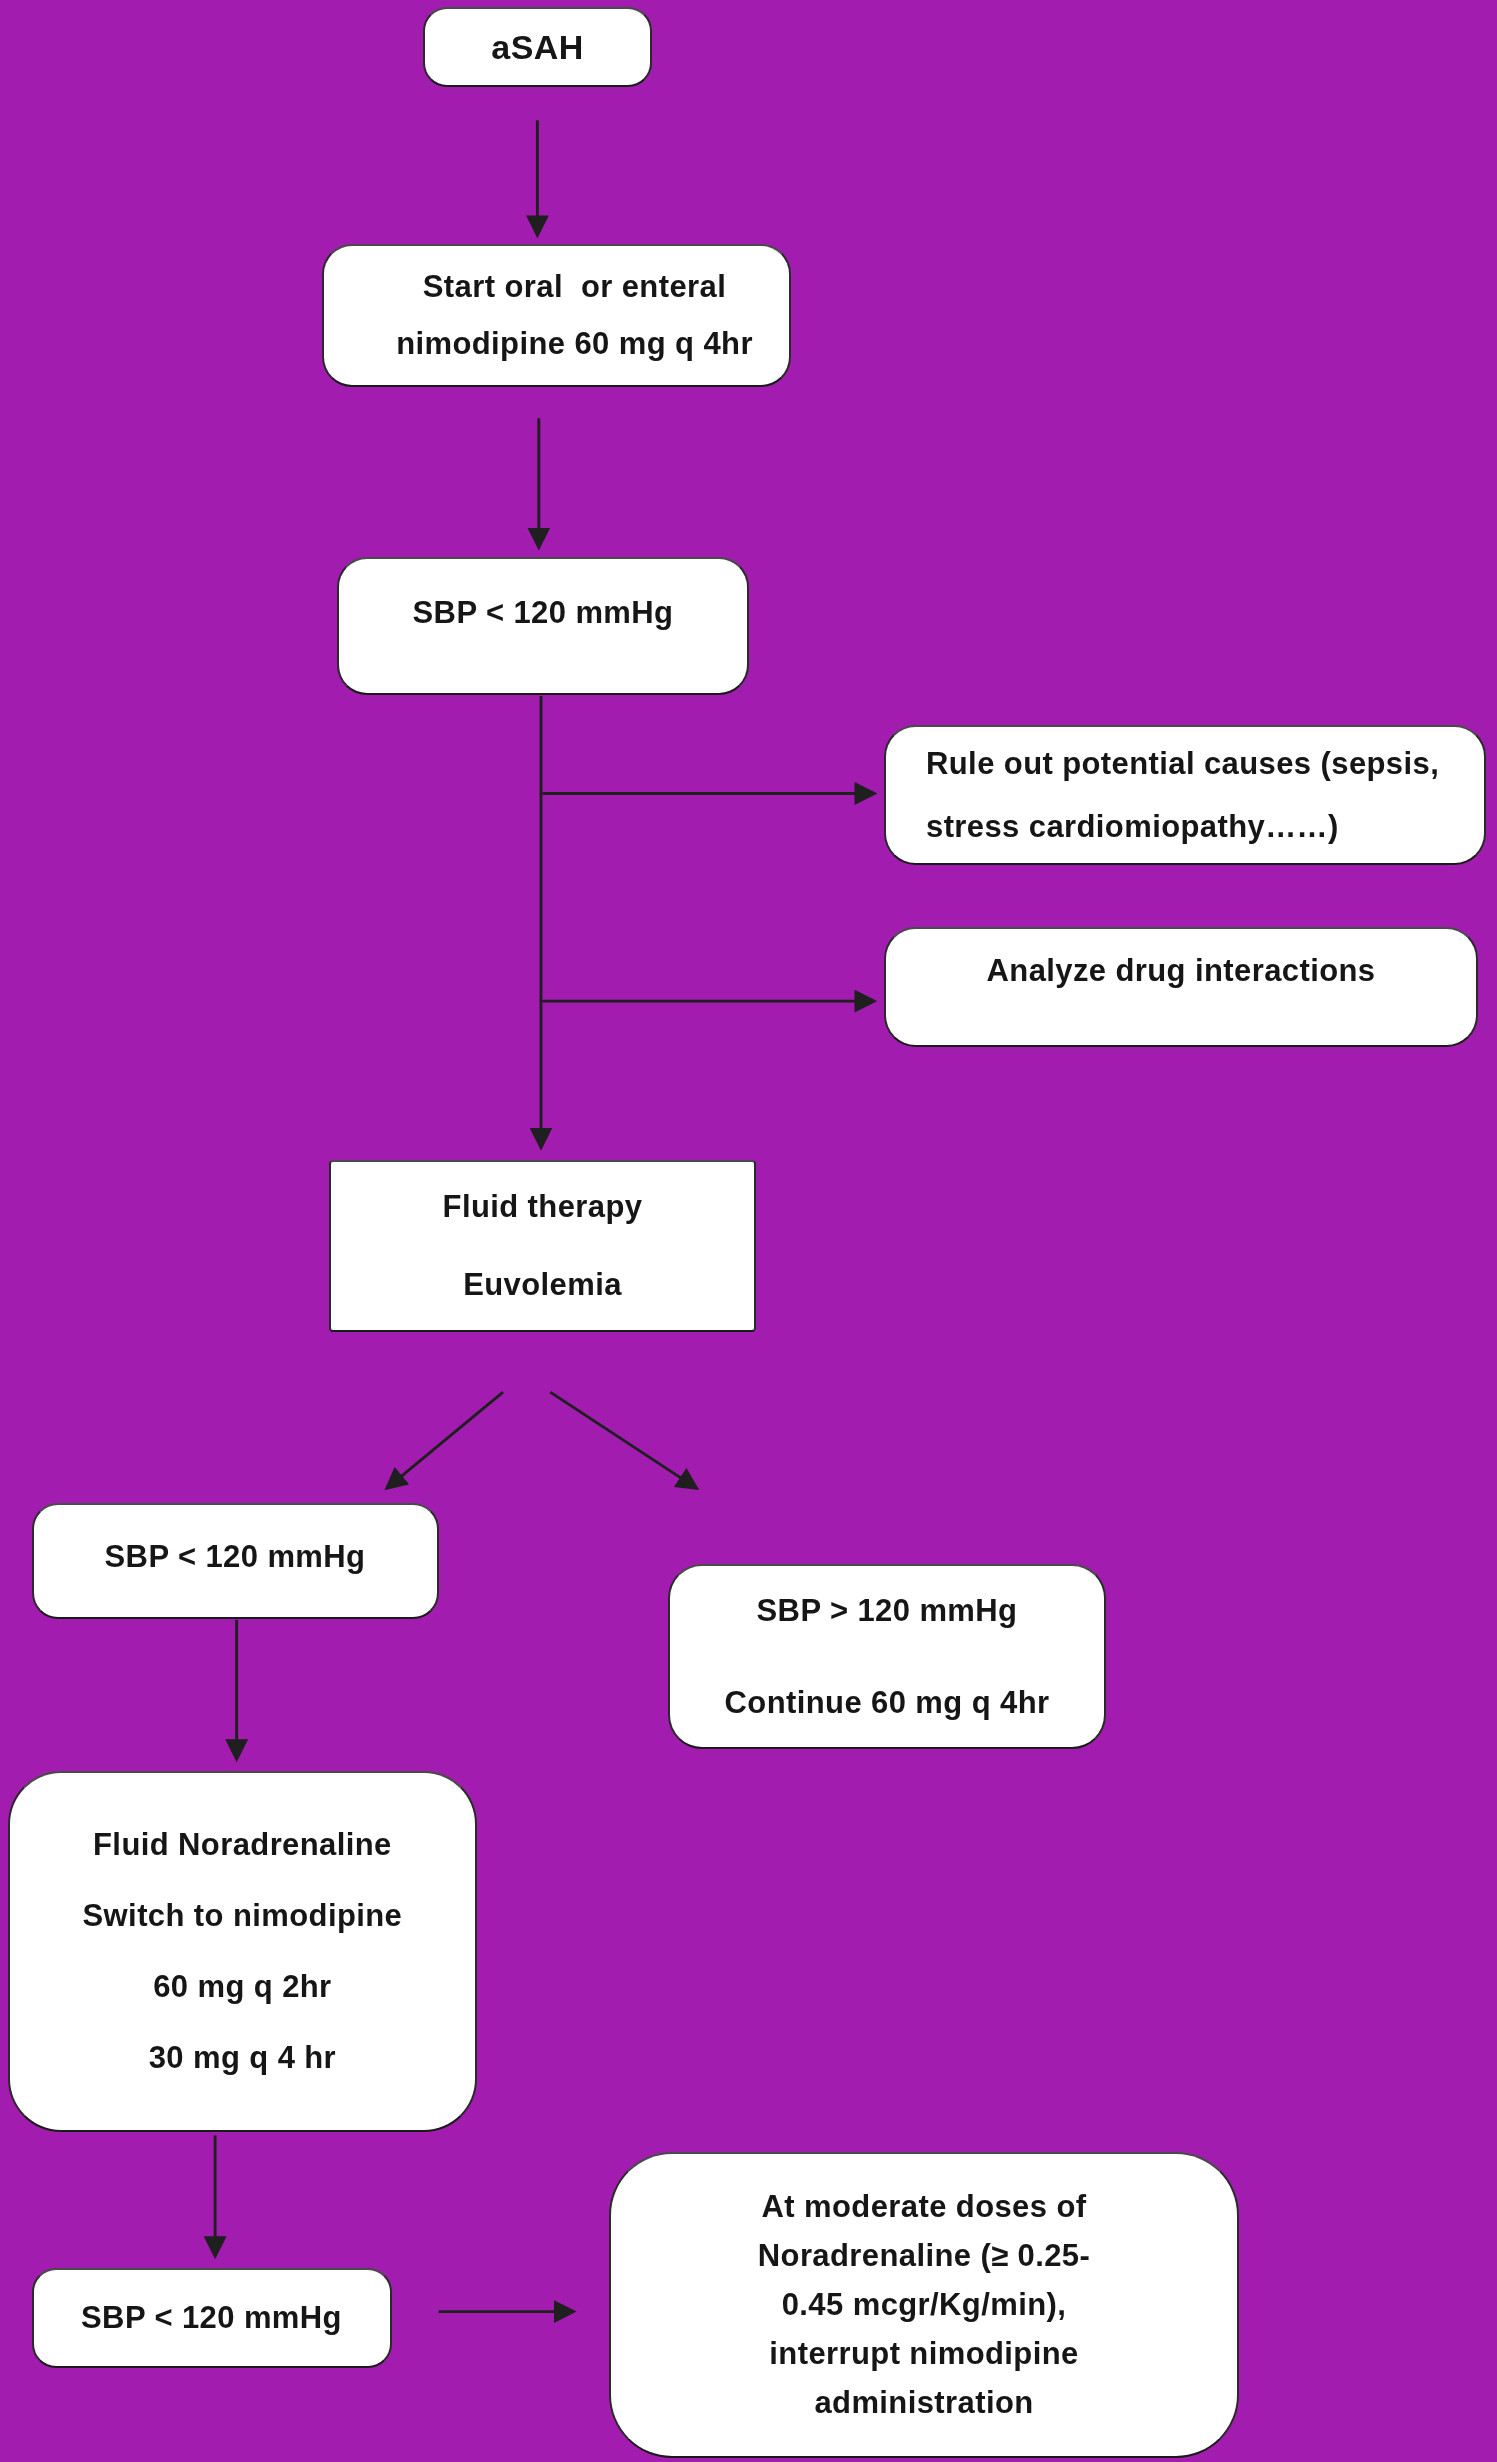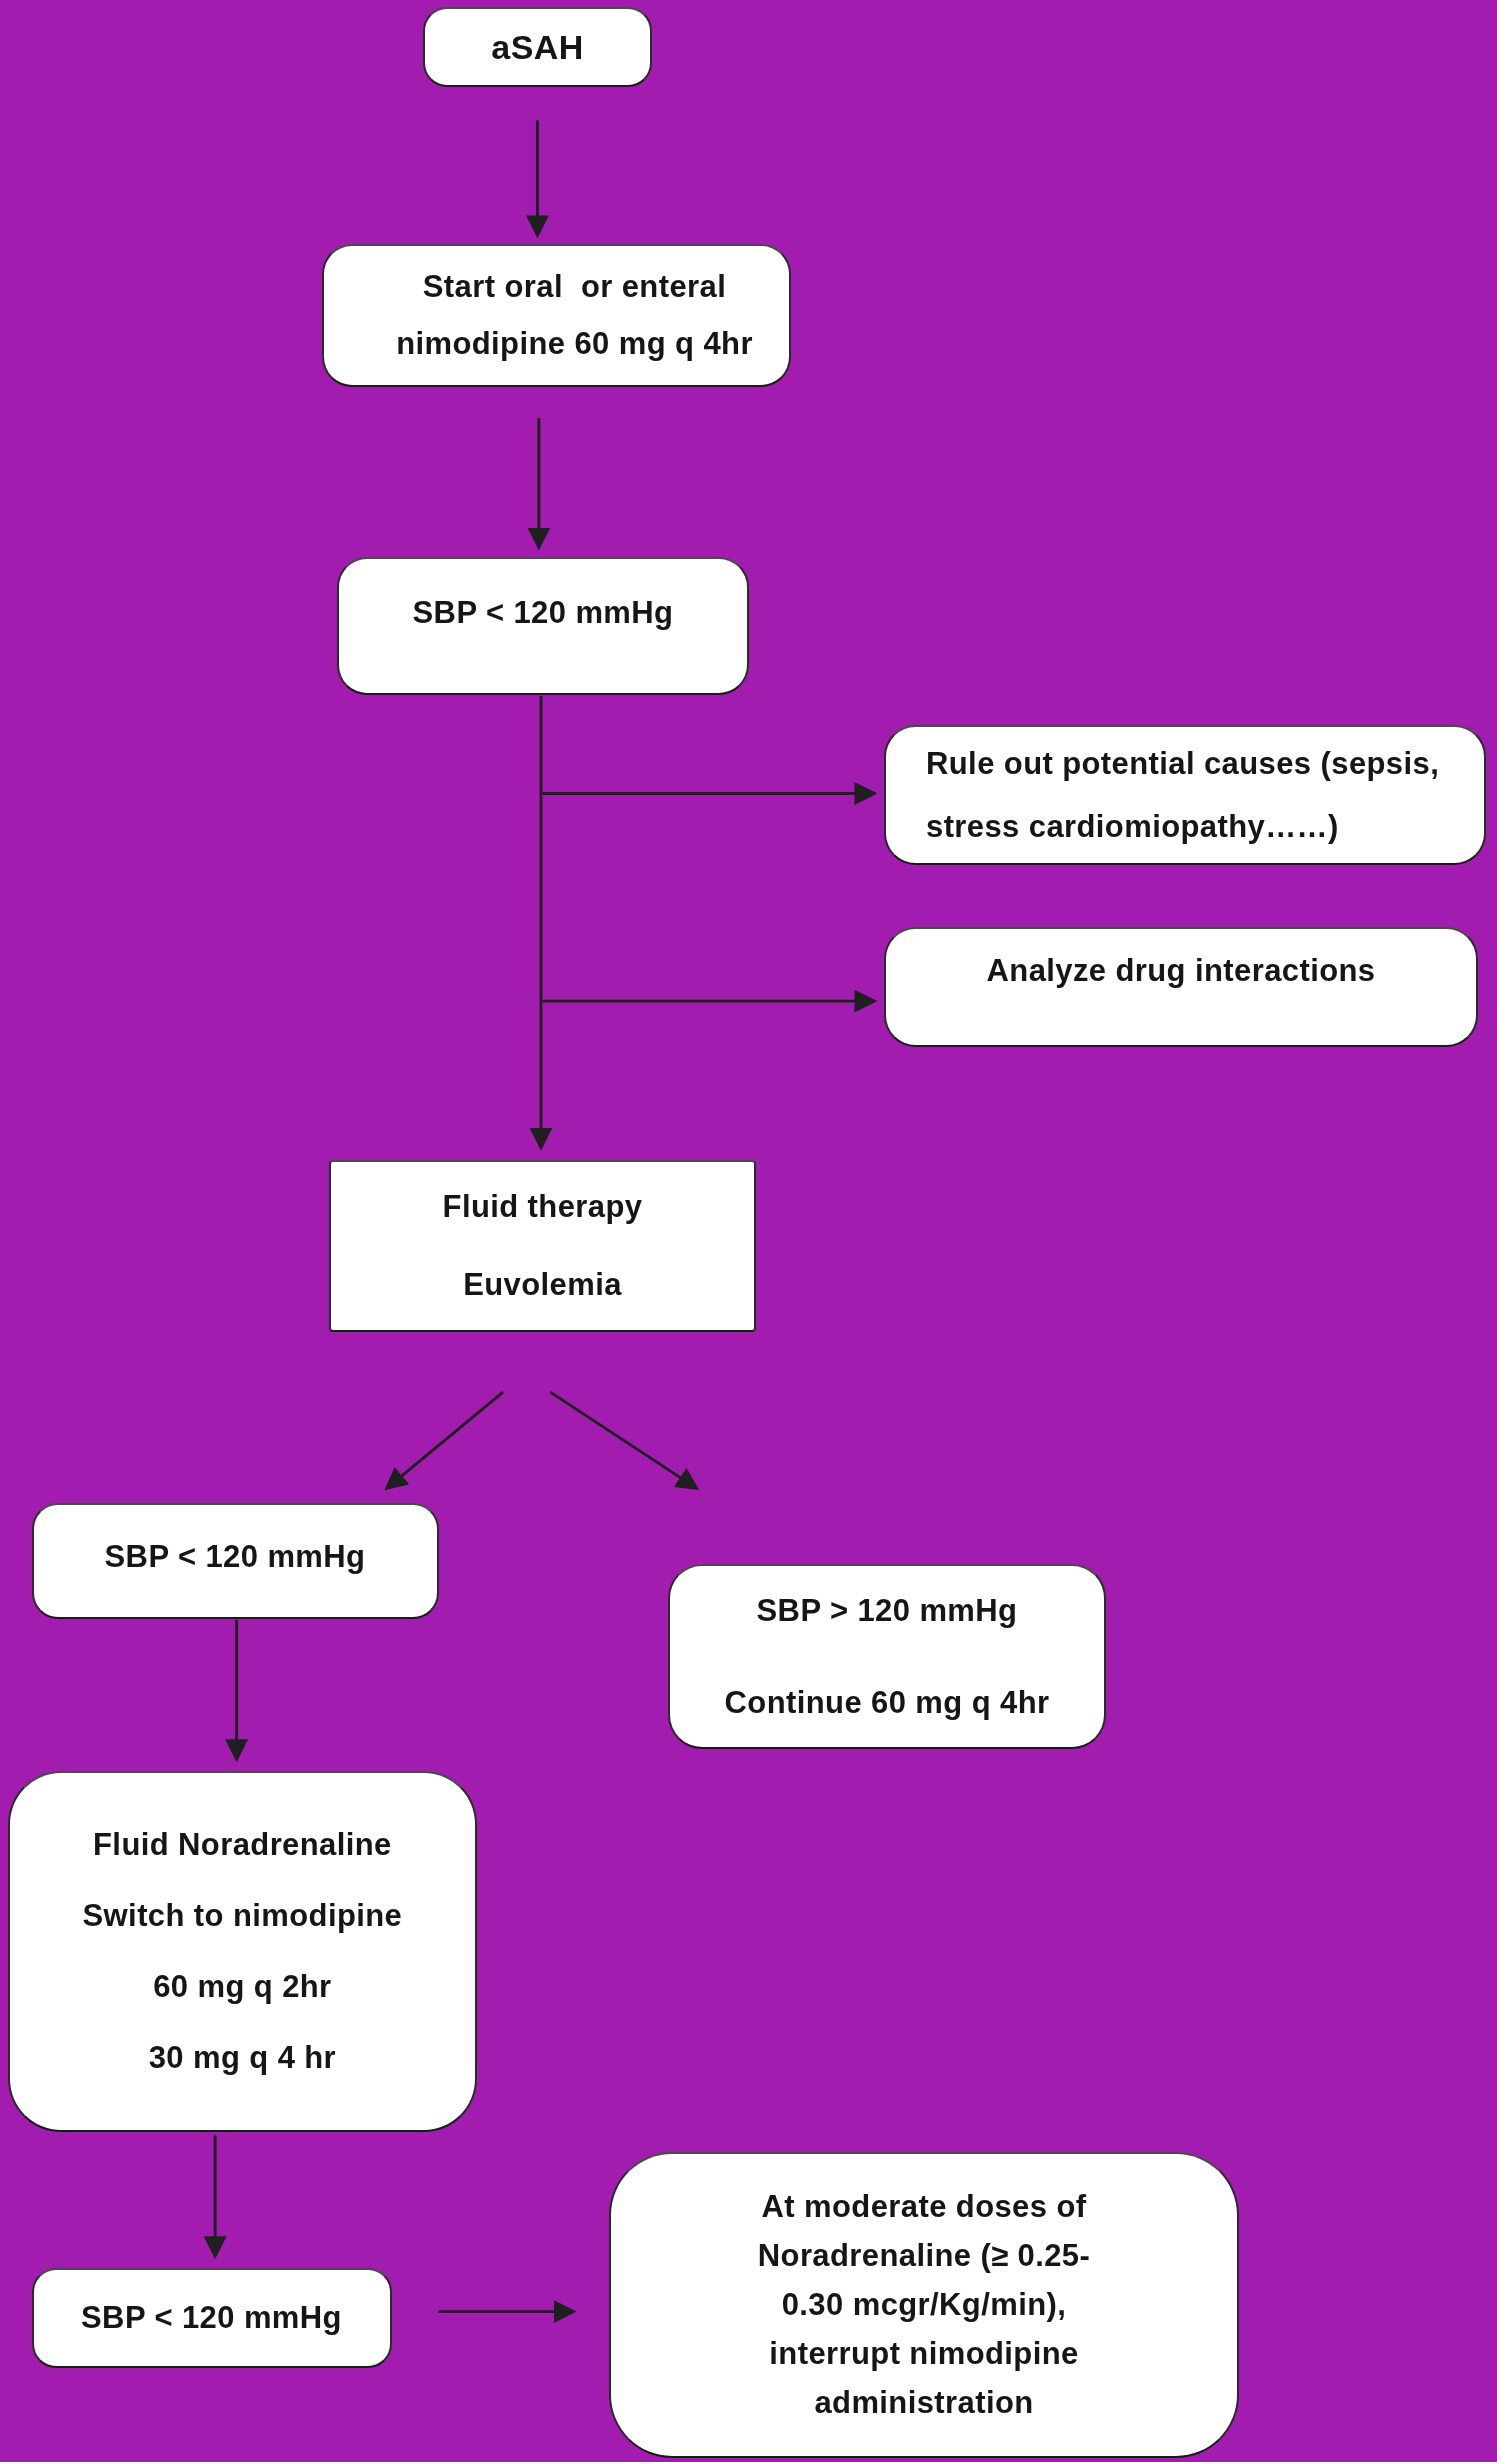--- a/index.html
+++ b/index.html
@@ -136,19 +136,19 @@
     <span class="line">30 mg q 4 hr</span>
   </div>
 
   <div class="node n-sbp3">
     <span class="line">SBP &lt; 120 mmHg</span>
   </div>
 
   <div class="node n-moderate">
     <span class="line">At moderate doses of</span>
     <span class="line">Noradrenaline (≥ 0.25-</span>
-    <span class="line">0.30 mcgr/Kg/min),</span>
+    <span class="line">0.45 mcgr/Kg/min),</span>
     <span class="line">interrupt nimodipine</span>
     <span class="line">administration</span>
   </div>
 
 </div>
 
 
 </body></html>

